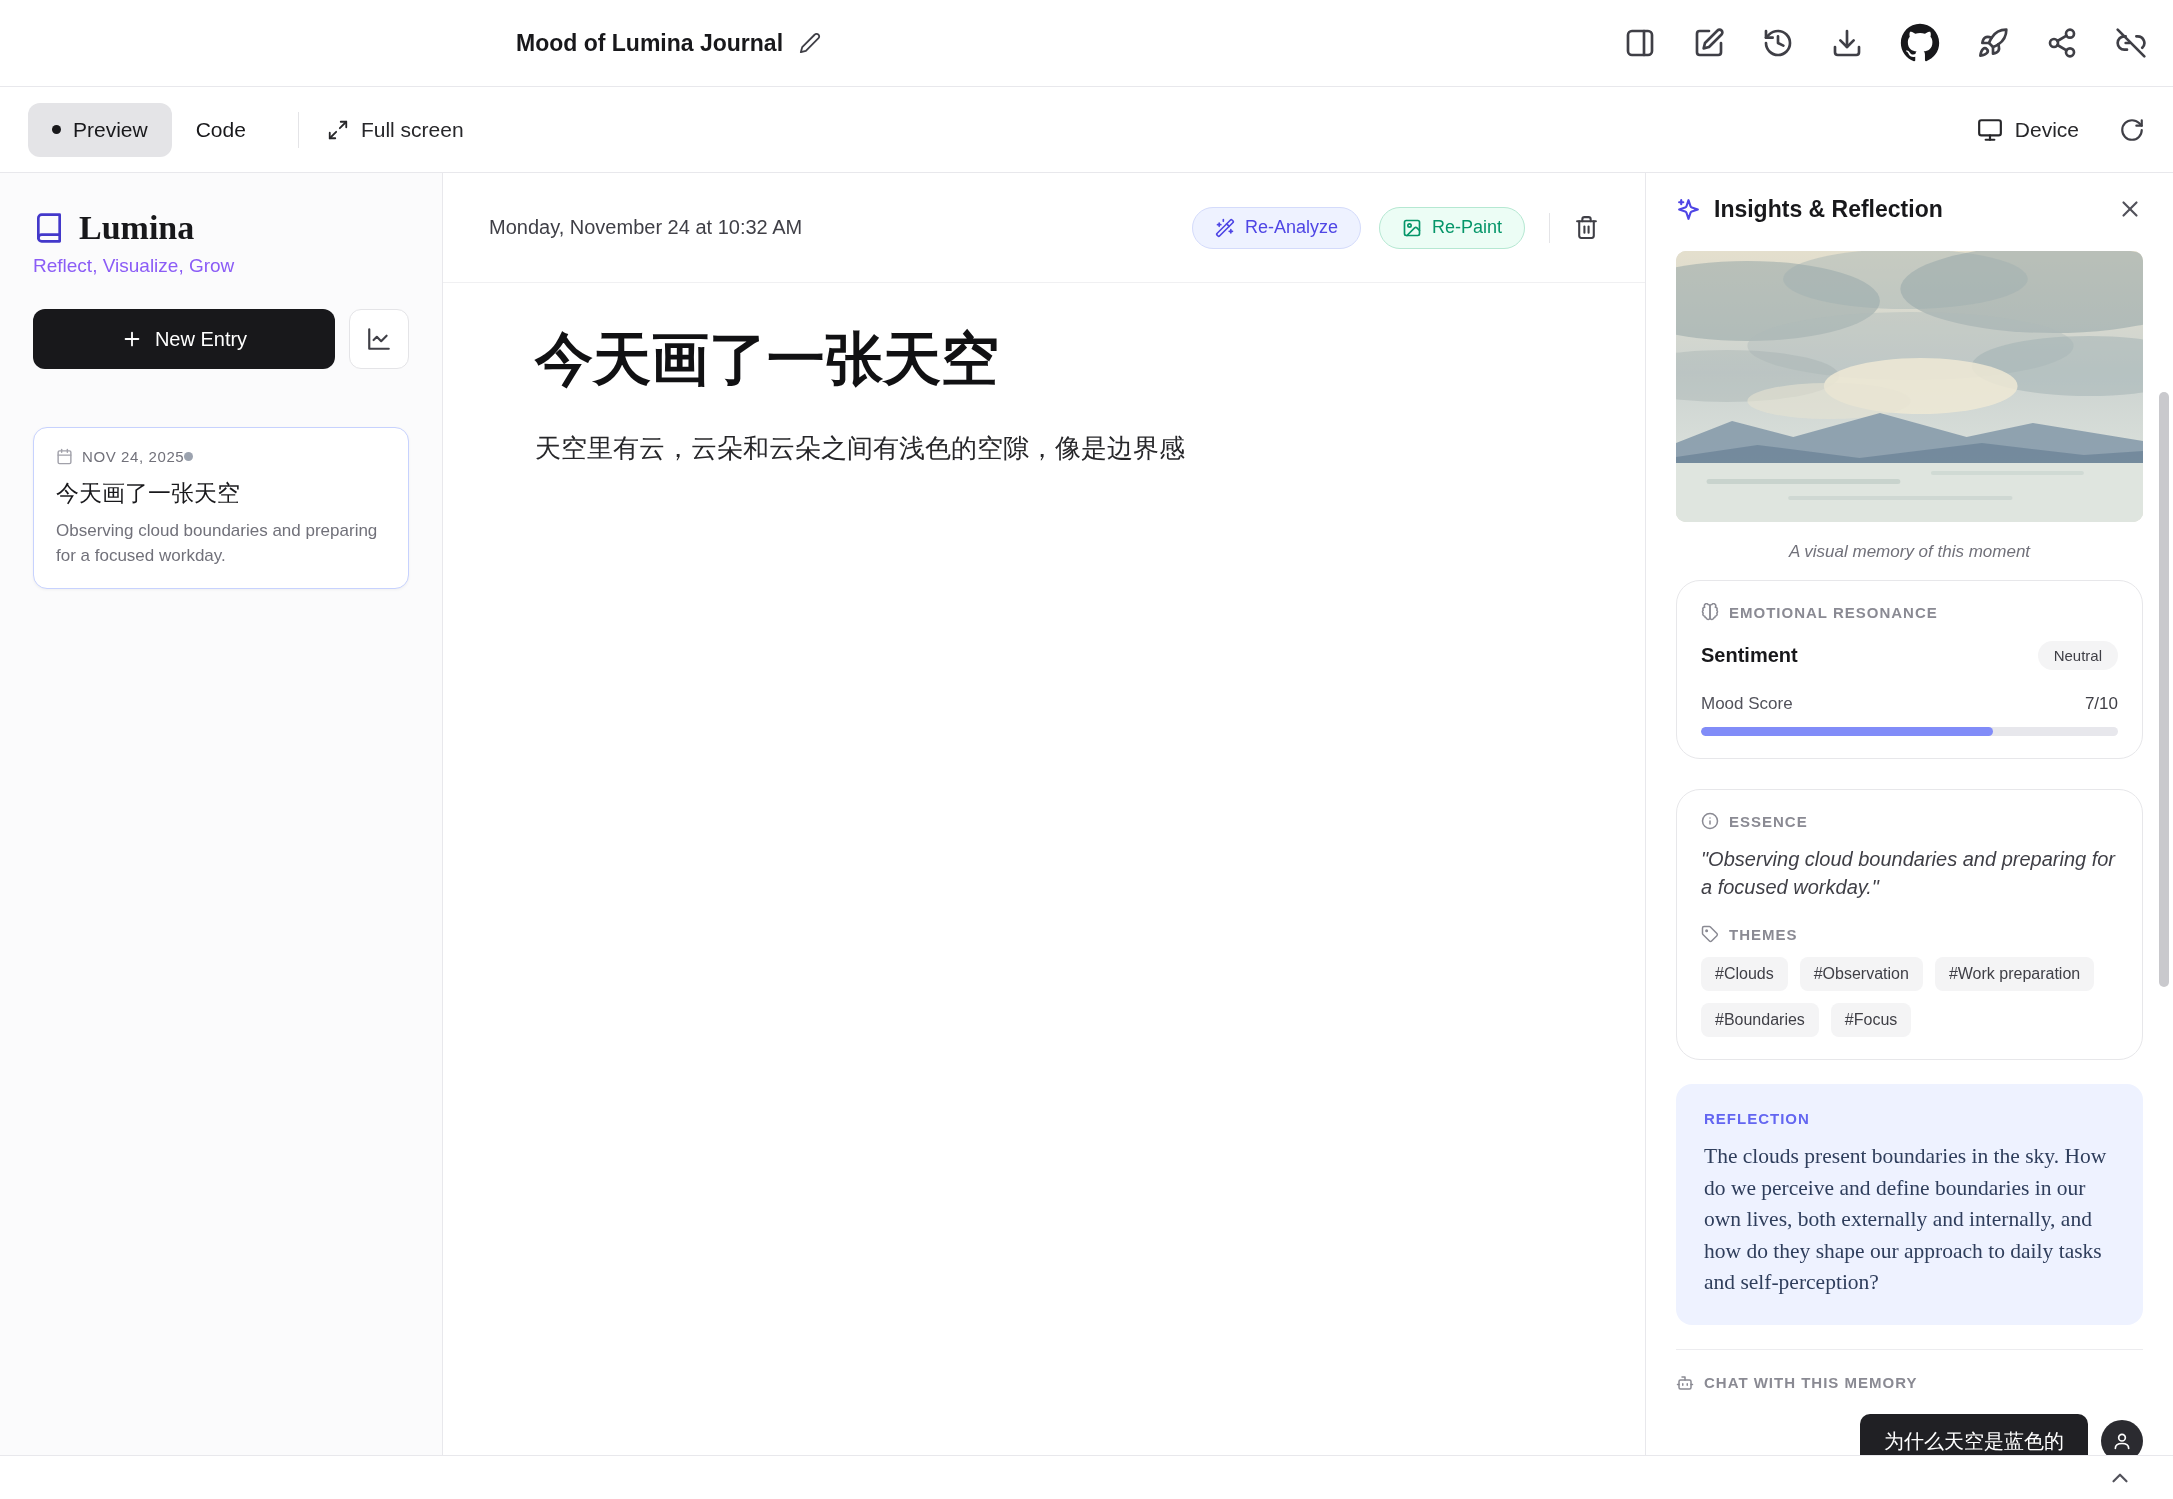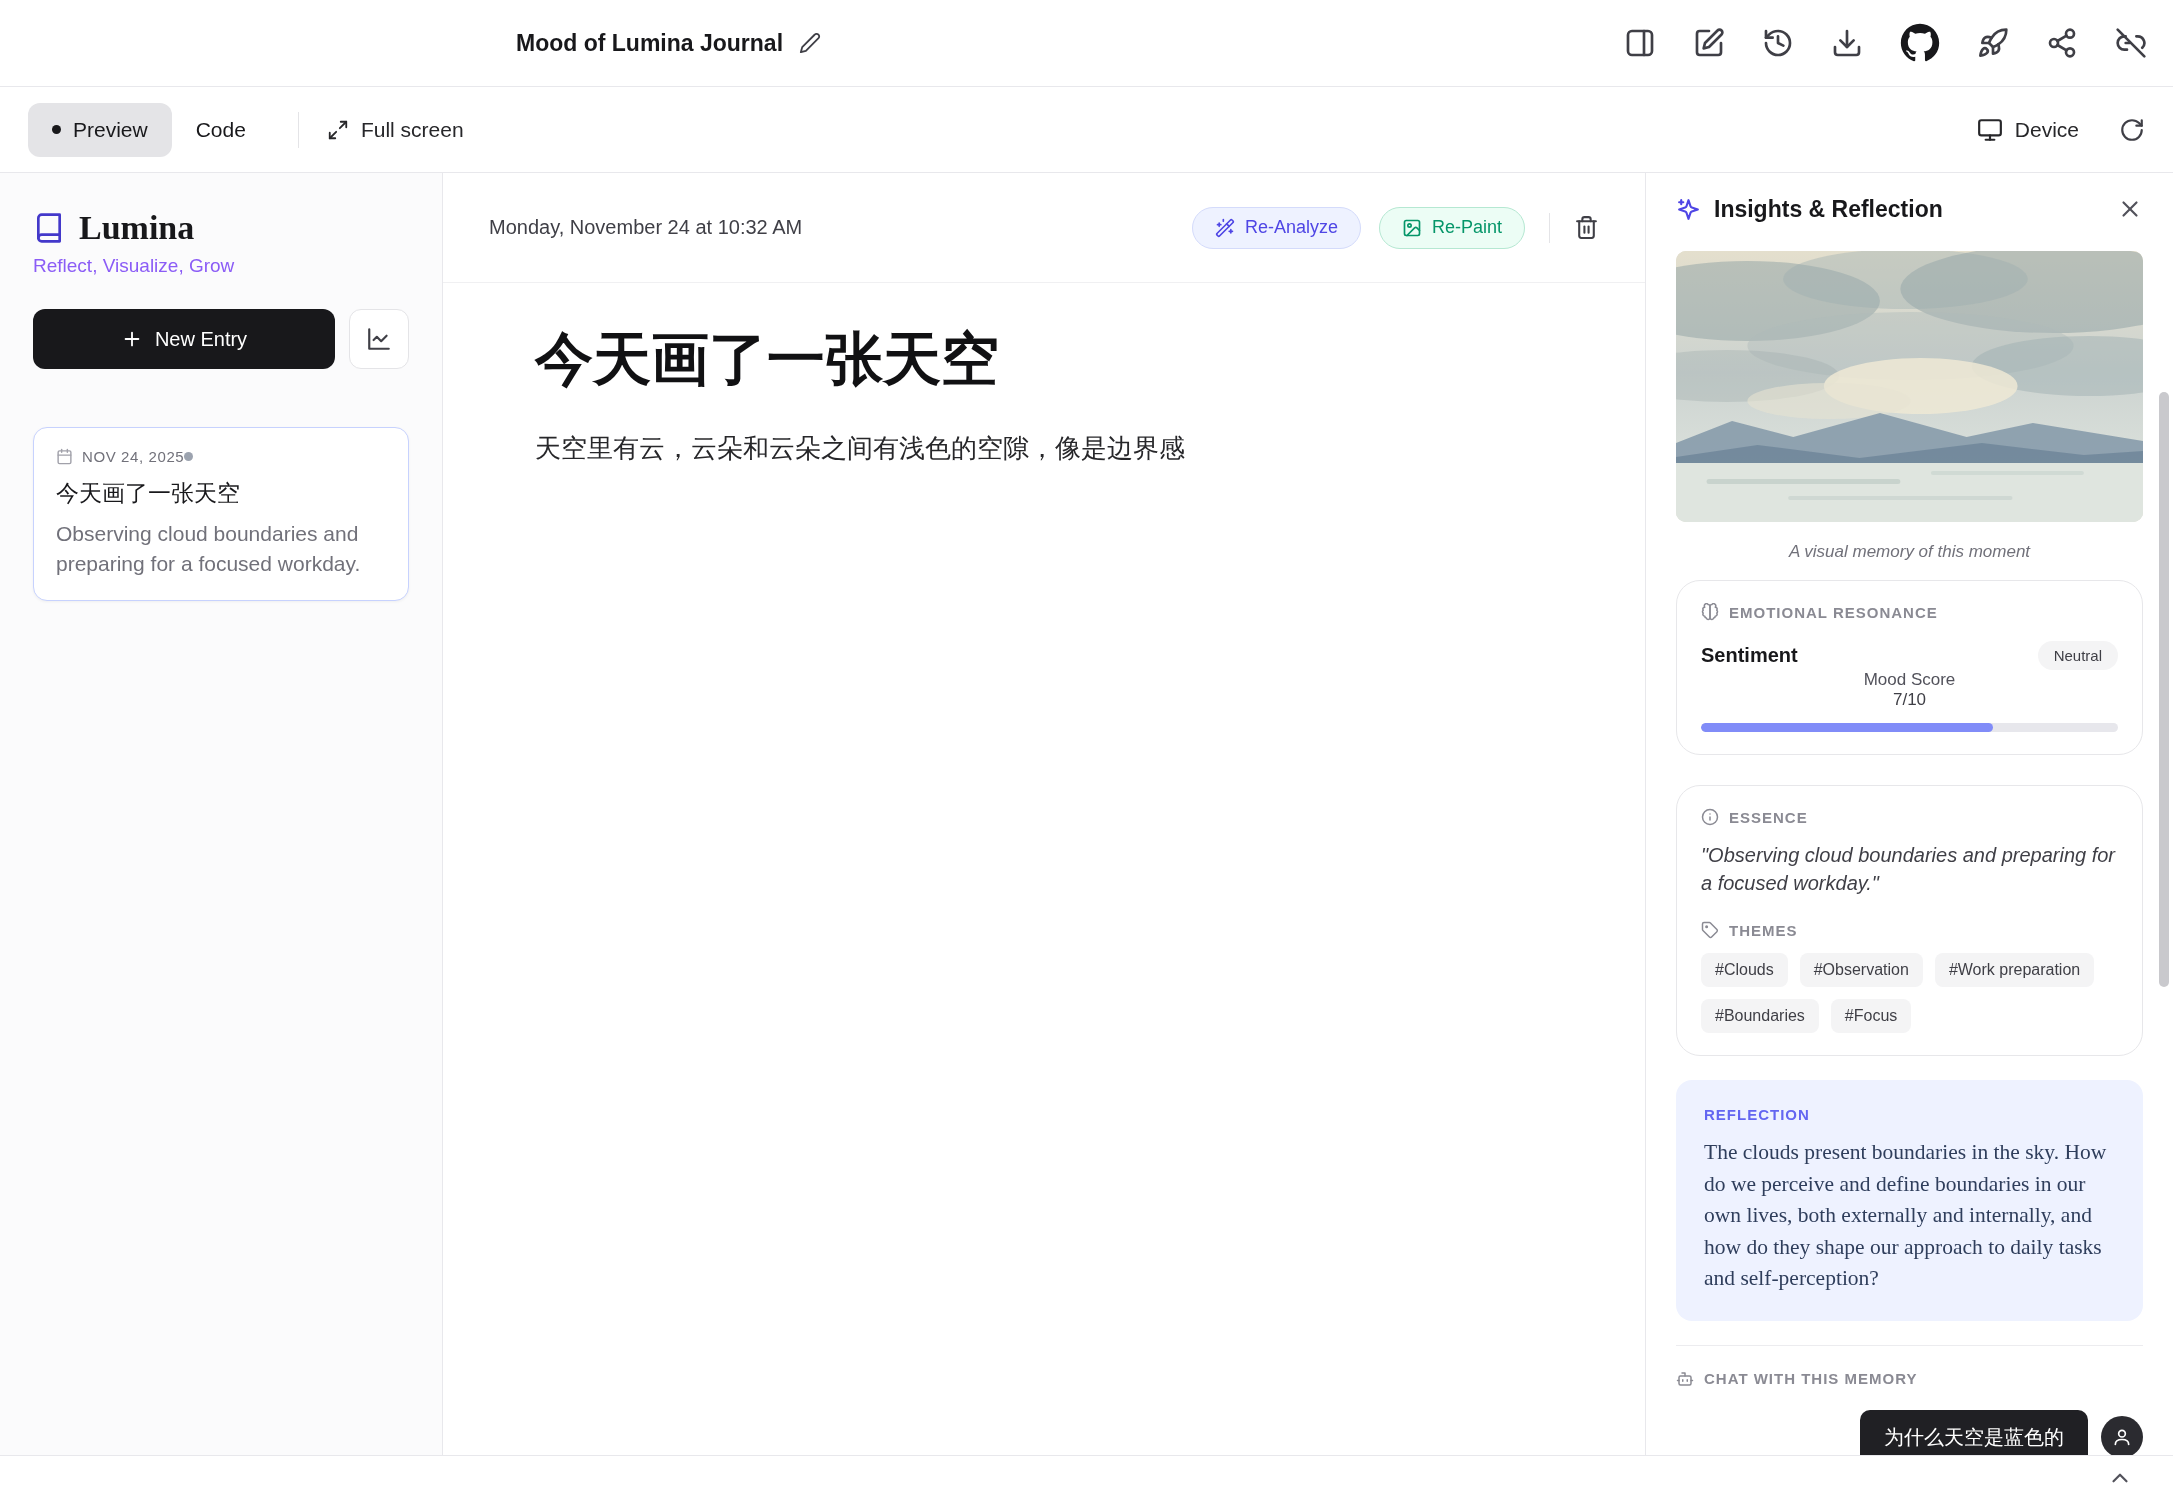--- a/index.html
+++ b/index.html
@@ -47,21 +47,21 @@
   .chart-btn { width:60px; height:60px; background:#fff; border:1px solid #e4e4e7; border-radius:12px;
     display:flex; align-items:center; justify-content:center; color:#3f3f46; cursor:pointer; }
   .chart-btn svg { width:26px; height:26px; }
   .entry-card { margin-top:58px; background:#fff; border:1.5px solid #c7d2fe; border-radius:14px;
     padding:20px 22px; cursor:pointer; box-shadow:0 1px 3px rgba(0,0,0,.05); }
   .entry-top { display:flex; align-items:center; justify-content:flex-start; }
   .entry-date { display:flex; align-items:center; gap:9px; font-size:15px; color:#71717a; letter-spacing:.6px; font-weight:500; }
   .entry-date svg { width:17px; height:17px; color:#a1a1aa; }
   .entry-dot { width:9px; height:9px; border-radius:50%; background:#9ca3af; }
   .entry-title { margin-top:13px; font-family:"Liberation Serif","DejaVu Serif",serif; font-size:23px; color:#18181b; }
-  .entry-excerpt { margin-top:10px; font-size:21px; line-height:1.45; color:#71717a; }
+  .entry-excerpt { margin-top:10px; font-size:17px; line-height:1.45; color:#71717a; }
 
   
   .editor { position:absolute; left:443px; top:173px; width:1202px; height:1282px; background:#fff; }
   .editor-head { height:110px; display:flex; align-items:center; padding:0 46px; border-bottom:1px solid #f0f0f2; }
   .timestamp { font-size:20px; color:#3f3f46; }
   .chip-btn { display:flex; align-items:center; gap:10px; height:42px; padding:0 22px; border-radius:999px;
     font-size:18px; font-weight:500; cursor:pointer; font-family:inherit; }
   .chip-btn svg { width:20px; height:20px; }
   .reanalyze { background:#eef2ff; border:1px solid #d4dbfb; color:#4f46e5; margin-left:auto; }
   .repaint { background:#ecfdf5; border:1px solid #b5e8d2; color:#059669; margin-left:18px; }
@@ -87,22 +87,22 @@
   .img-caption { margin-top:20px; text-align:center; font-style:italic; font-size:17px; color:#71717a; }
   .card { border:1px solid #e7e7ea; border-radius:24px; padding:22px 24px; background:#fff; }
   .card.emotional { margin-top:18px; }
   .card.essence { margin-top:30px; }
   .card-head { display:flex; align-items:center; gap:10px; font-size:15px; font-weight:700;
     letter-spacing:1px; color:#8a8a93; }
   .card-head svg { width:18px; height:18px; color:#8a8a93; }
   .senti-row { margin-top:20px; display:flex; align-items:center; justify-content:space-between; }
   .senti-label { font-size:20px; font-weight:700; color:#18181b; }
   .badge { background:#f4f4f5; border-radius:999px; padding:6px 16px; font-size:15px; color:#3f3f46; font-weight:500; }
-  .mood-row { margin-top:0; display:flex; align-items:center; justify-content:space-between;
-    font-size:17px; color:#52525b;flex-direction:column; }
+  .mood-row { margin-top:24px; display:flex; align-items:center; justify-content:space-between;
+    font-size:17px; color:#52525b; }
   .mood-val { color:#3f3f46; }
   .bar { margin-top:13px; height:9px; border-radius:999px; background:#e7e7ec; overflow:hidden; }
   .bar-fill { height:100%; border-radius:999px; background:#818cf8; }
   .quote { margin-top:15px; font-style:italic; font-size:20px; line-height:1.4; color:#3f3f46; }
   .themes-head { margin-top:24px; }
   .chips { margin-top:14px; display:flex; flex-wrap:wrap; gap:12px; }
   .chip { background:#f4f4f5; border-radius:8px; padding:8px 14px; font-size:16px; color:#3f3f46; }
   .reflection { margin-top:24px; background:#eef2ff; border-radius:16px; padding:26px 28px; }
   .refl-head { font-size:15px; font-weight:700; letter-spacing:1px; color:#6366f1; }
   .refl-body { margin-top:14px; font-family:"Liberation Serif","DejaVu Serif",serif; font-size:21.5px;

